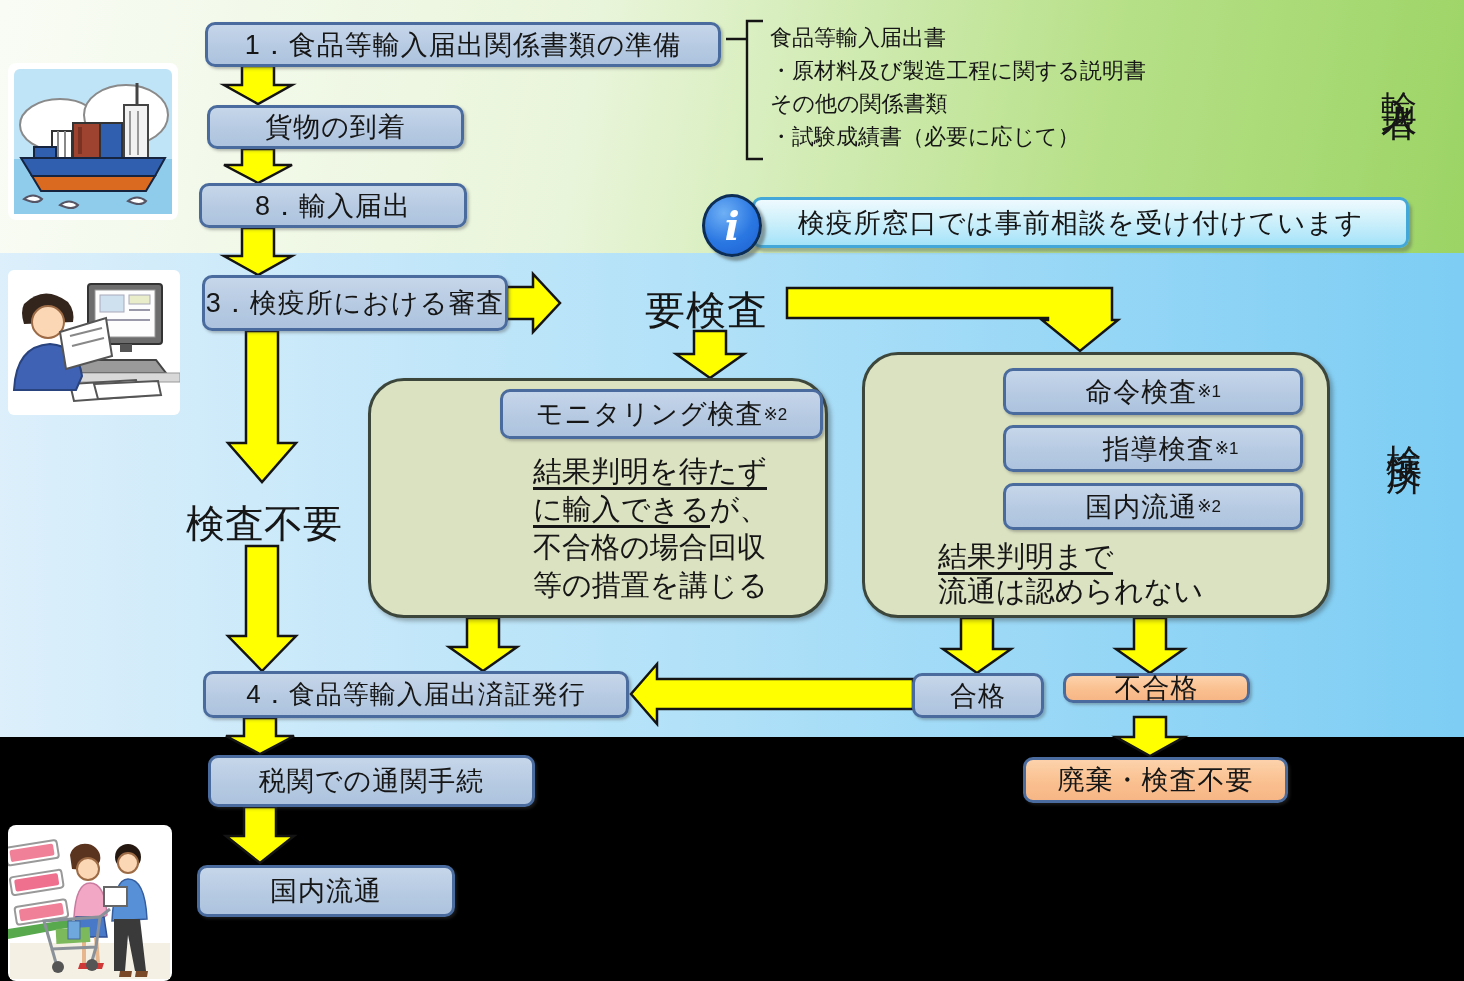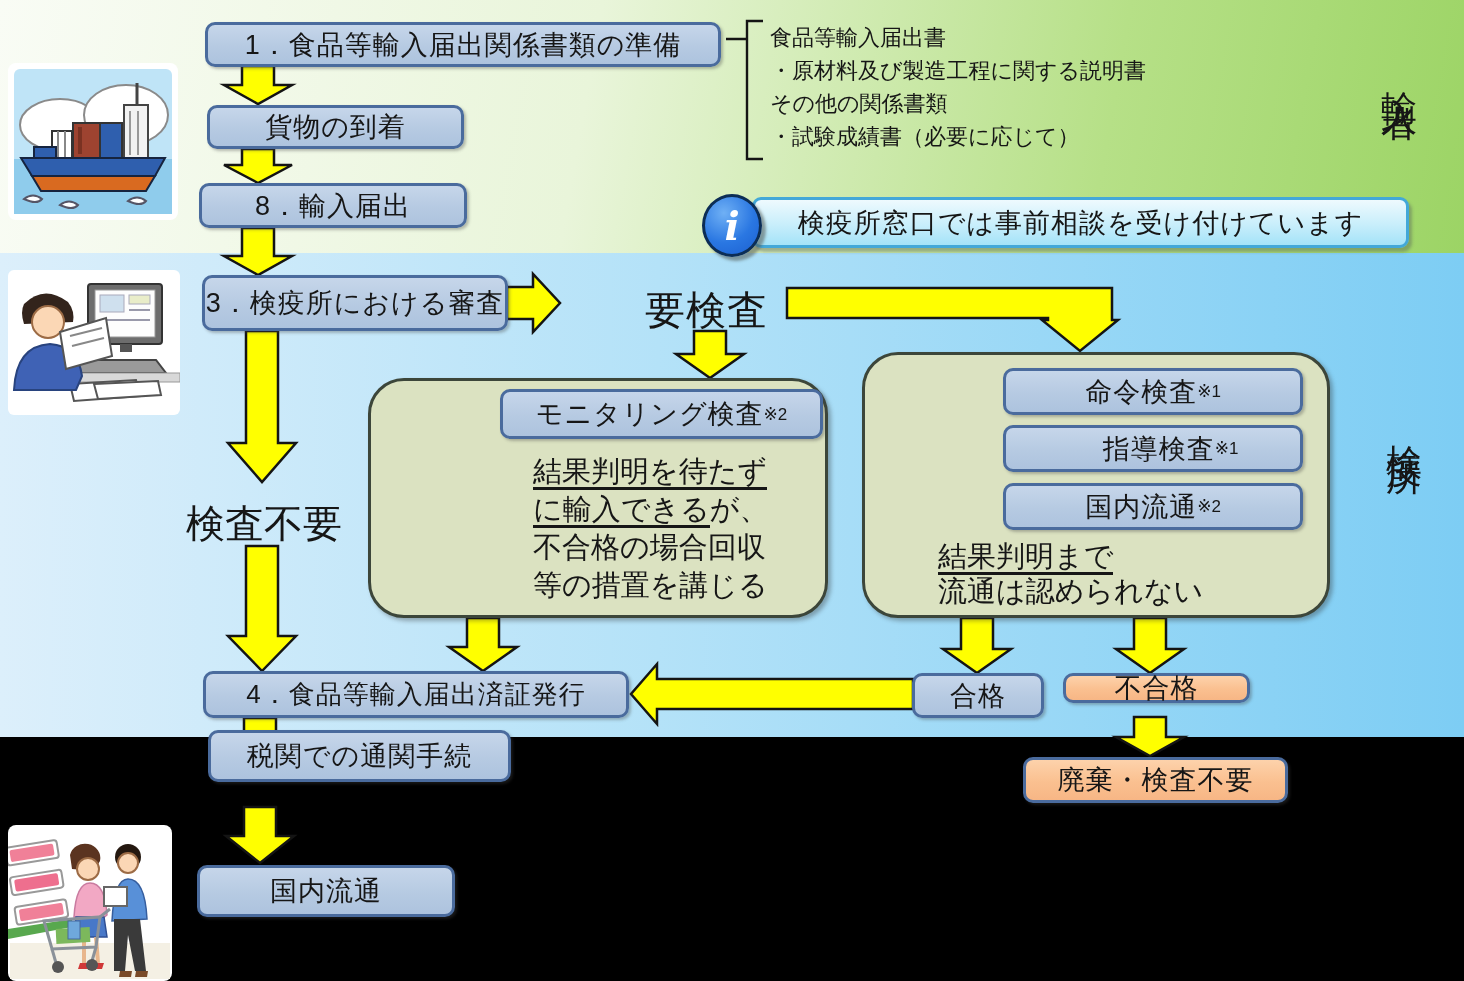--- a/index.html
+++ b/index.html
@@ -215,21 +215,21 @@
   </div>
   <div class="fbox" style="left:199px;top:183px;width:268px;height:45px;">
     <span>8．輸入届出</span>
   </div>
   <div class="fbox" style="left:202px;top:275px;width:306px;height:56px;">
     <span>3．検疫所における審査</span>
   </div>
   <div class="fbox" style="left:203px;top:671px;width:426px;height:47px;font-size:26px;">
     <span>4．食品等輸入届出済証発行</span>
   </div>
-  <div class="fbox" style="left:208px;top:730px;width:303px;height:52px;">
+  <div class="fbox" style="left:208px;top:755px;width:327px;height:52px;">
     <span>税関での通関手続</span>
   </div>
   <div class="fbox" style="left:197px;top:865px;width:258px;height:52px;">
     <span>国内流通</span>
   </div>
   <div class="fbox" style="left:912px;top:673px;width:132px;height:45px;">
     <span>合格</span>
   </div>
   <div class="fbox orange" style="left:1063px;top:673px;width:187px;height:30px;">
     <span>不合格</span>

